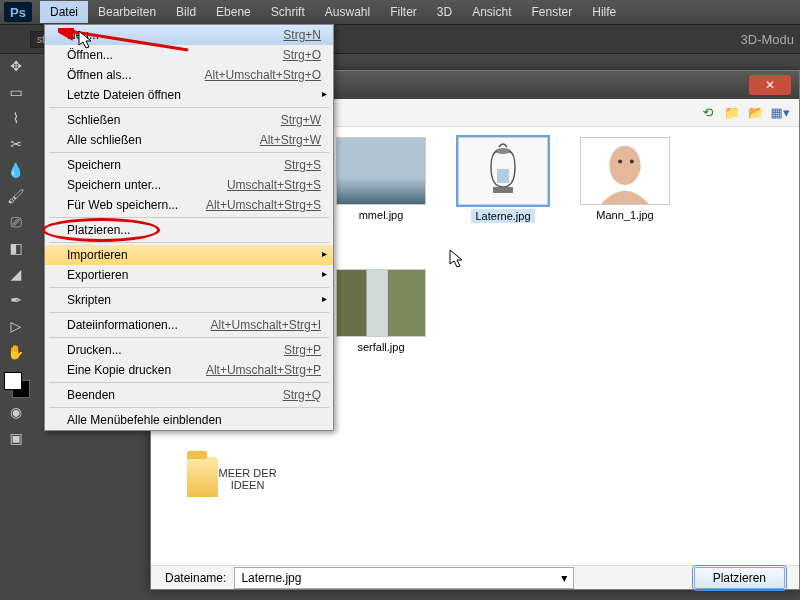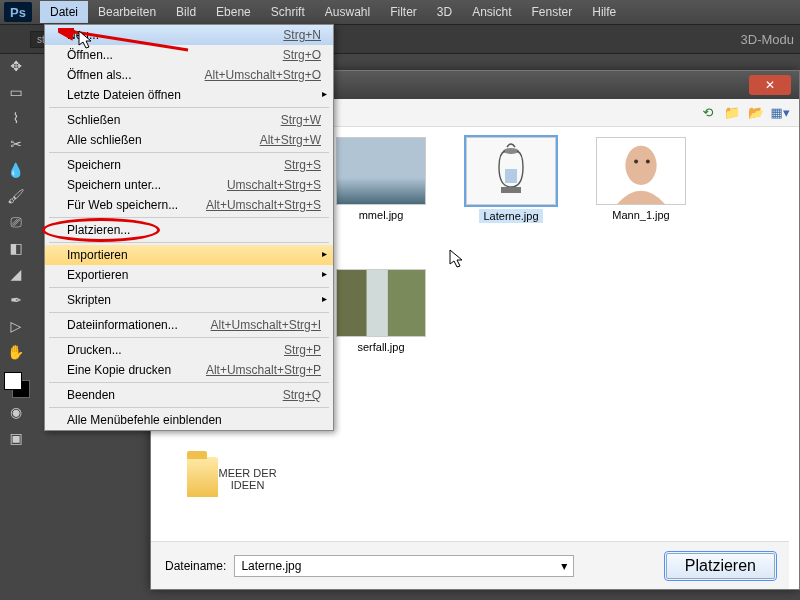--- a/index.html
+++ b/index.html
@@ -43,34 +43,34 @@
 .dlg-title { height: 28px; background: linear-gradient(#5a5a5a,#3f3f3f); display: flex; align-items: center; justify-content: flex-end; padding: 0 8px; }
 .dlg-close { width: 42px; height: 20px; background: #c94f3d; border-radius: 3px; display: flex; align-items: center; justify-content: center; color: #fff; font-size: 12px; }
 .dlg-toolbar { height: 28px; background: #f4f4f4; border-bottom: 1px solid #ddd; display: flex; align-items: center; padding: 0 10px; gap: 6px; font-size: 12px; position: relative; }
 .dlg-toolbar .spacer { flex: 1; }
 .nav-ico { width: 18px; height: 18px; display: flex; align-items: center; justify-content: center; font-size: 13px; }
 .dlg-body { position: absolute; top: 56px; left: 0; right: 0; bottom: 40px; overflow: hidden; background: #fff; }
 .dlg-left { position: absolute; left: 6px; top: 10px; width: 140px; }
 .folder-item { display: flex; flex-direction: row; align-items: center; font-size: 11px; color: #333; width: 90px; margin-left: 30px; margin-top: 320px; }
 .folder-ico { width: 50px; height: 40px; background: linear-gradient(#ffe9a8,#f0c04c); border-radius: 3px 3px 0 0; position: relative; }
 .folder-ico::before { content: ""; position: absolute; left: 0; top: -6px; width: 20px; height: 8px; background: #f0c04c; border-radius: 2px 2px 0 0; }
-.thumbs { position: absolute; left: 180px; top: 10px; right: 10px; display: flex; flex-wrap: wrap; gap: 30px 30px; align-content: flex-start; }
+.thumbs { position: absolute; left: 180px; top: 10px; right: 10px; display: flex; flex-wrap: wrap; gap: 30px 22px; align-content: flex-start; }
 .thumb { width: 100px; display: flex; flex-direction: column; align-items: center; font-size: 11px; gap: 4px; }
 .thumb-img { width: 90px; height: 68px; border: 1px solid #ccc; display: flex; align-items: center; justify-content: center; overflow: hidden; position: relative; }
 .thumb.selected .thumb-img { outline: 2px solid #6aa5e0; }
 .thumb.selected .thumb-lbl { background: #cde3f8; padding: 1px 4px; }
 .sky { background: linear-gradient(#b0c4d4 60%, #4a6a7a); }
 .lantern { background: #f8f8f8; }
 .lantern svg { width: 40px; height: 56px; }
 .face { background: #fff; }
 .waterfall { background: linear-gradient(#c0c4a0,#7a8a5a); }
-.dlg-bottom { position: absolute; left: 0; right: 10px; bottom: 0; height: 48px; background: #f4f4f4; border-top: 1px solid #ddd; display: flex; align-items: center; padding: 0 14px; gap: 8px; font-size: 12px; }
+.dlg-bottom { position: absolute; left: 0; right: 0; bottom: 0; height: 24px; background: #f4f4f4; border-top: 1px solid #ddd; display: flex; align-items: center; padding: 0 14px; gap: 8px; font-size: 12px; }
 .dlg-bottom .combo { flex: 0 0 340px; height: 22px; border: 1px solid #aaa; background: #fff; padding: 2px 6px; font-size: 12px; display: flex; align-items: center; justify-content: space-between; }
 .dlg-bottom .spacer { flex: 1; }
-.dlg-btn { padding: 3px 18px; border: 1px solid #8aa8c8; background: linear-gradient(#f4f9ff,#dce9f7); font-size: 16px; border-radius: 2px; outline: 1px solid #4d90fe; outline-offset: 1px; }
+.dlg-btn { padding: 3px 18px; border: 1px solid #8aa8c8; background: linear-gradient(#f4f9ff,#dce9f7); font-size: 12px; border-radius: 2px; outline: 1px solid #4d90fe; outline-offset: 1px; }
 .file-cursor { position: absolute; left: 298px; top: 122px; z-index: 50; pointer-events: none; }
 </style>
 </head>
 <body>
 
 <div class="menubar">
   <div class="ps-logo">Ps</div>
   <div class="menu-item active">Datei</div>
   <div class="menu-item">Bearbeiten</div>
   <div class="menu-item">Bild</div>

